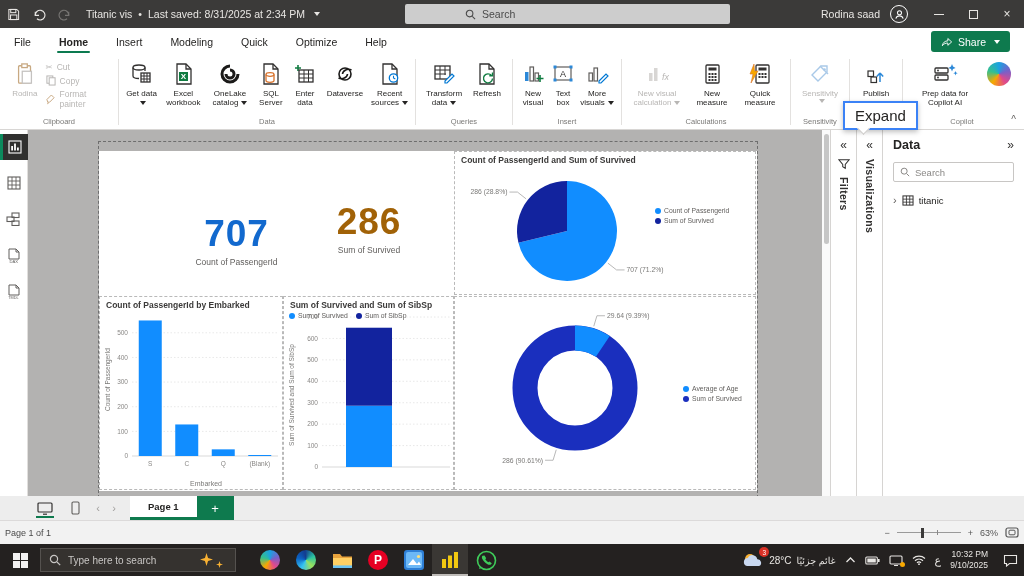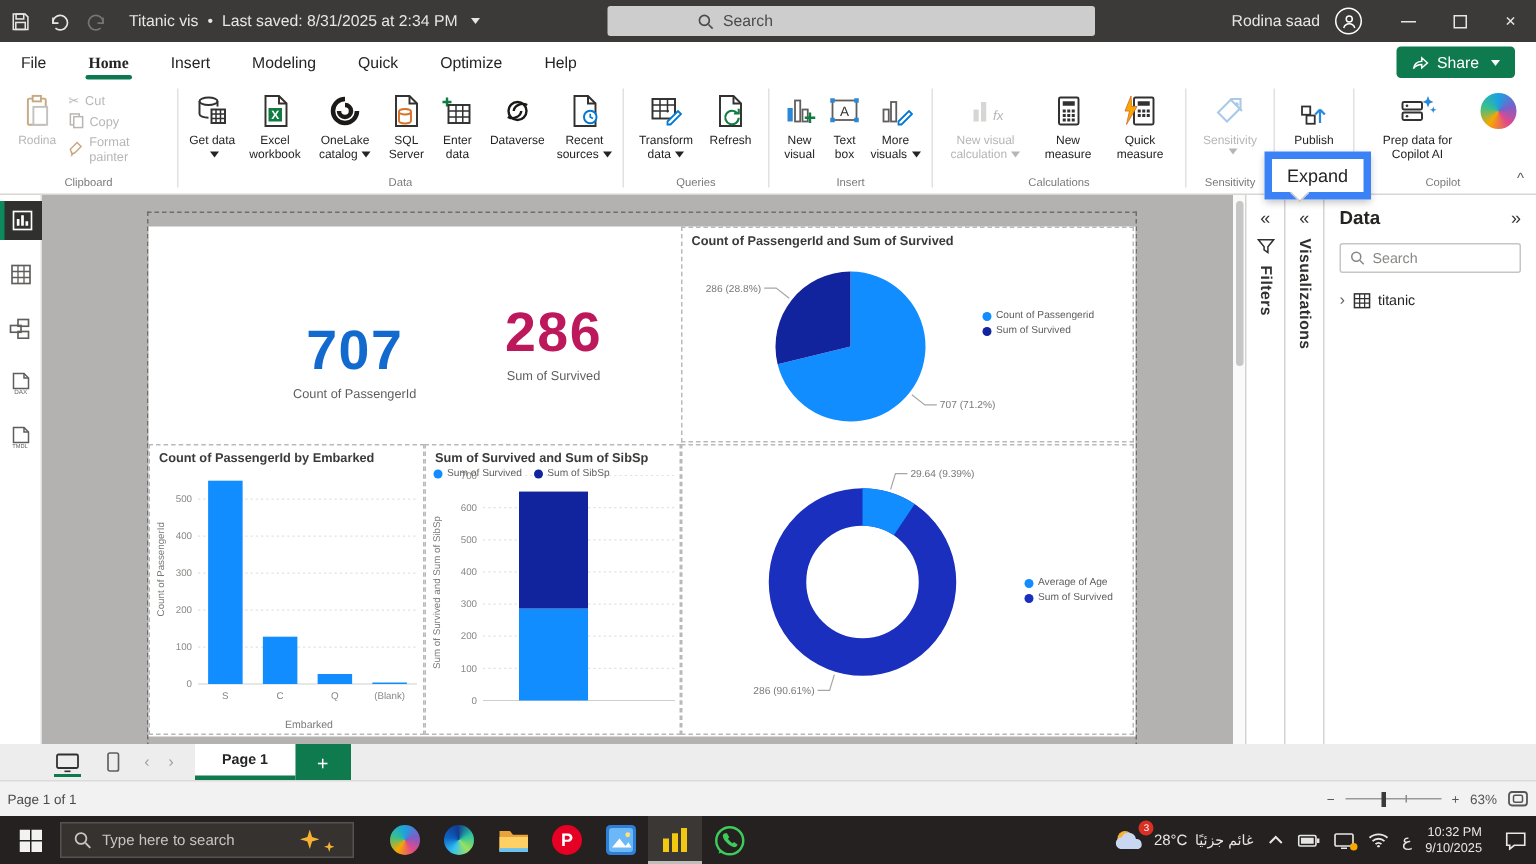--- a/index.html
+++ b/index.html
@@ -13,37 +13,37 @@
   .tb-search { position:absolute; left:405px; top:4px; width:325px; height:20px; background:#CDCDCD; border-radius:2px; display:flex; align-items:center; color:#4A4A4A; font-size:10.5px; gap:6px; padding-left:60px; }
   .tb-right { margin-left:auto; display:flex; align-items:center; gap:0; }
   .tb-user { font-size:10.5px; margin-right:10px; }
   .avatar { width:18px; height:18px; border:1.4px solid #fff; border-radius:50%; display:flex; align-items:center; justify-content:center; margin-right:14px; }
   .winbtn { width:34px; height:28px; display:flex; align-items:center; justify-content:center; font-size:12px; color:#E8E6E3; }
   .caret { display:inline-block; width:0; height:0; border-left:3.5px solid transparent; border-right:3.5px solid transparent; border-top:4px solid currentColor; margin-left:3px; vertical-align:middle; }
 
   
   .tabsrow { height:27px; background:#fff; display:flex; align-items:center; flex:none; position:relative; }
   .rtab { font-size:10.5px; color:#252423; padding:6px 14px 5px 14px; position:relative; }
-  .rtab.active { font-weight:bold;font-family:Liberation Serif, serif; }
+  .rtab.active { font-weight:bold; }
   .rtab.active::after { content:""; position:absolute; left:12px; right:12px; bottom:0; height:2.5px; background:#0C7A50; border-radius:2px; }
   .share-btn { position:absolute; right:14px; top:3px; height:21px; background:#0E7A4E; color:#fff; border-radius:3px; display:flex; align-items:center; gap:5px; font-size:10.5px; padding:0 10px; }
 
   
   .ribbon { height:75px; background:#fff; border-bottom:1px solid #D8D6D4; display:flex; flex:none; position:relative; }
   .rgroup { display:flex; flex-direction:column; height:100%; }
   .ritems { flex:1; display:flex; align-items:flex-start; padding:5px 4px 0 4px; }
   .rlabel { text-align:center; font-size:7.5px; color:#7A7977; padding:0 0 3px 0; }
   .rsep { width:1px; background:#E3E1DF; margin:4px 0; }
   .ritem { display:flex; flex-direction:column; align-items:center; text-align:center; font-size:8px; line-height:1.18; color:#252423; gap:1px; padding:0 2px; }
   .ritem .ric { height:28px; display:flex; align-items:center; justify-content:center; }
   .ritem.disabled { color:#B8B6B4; }
   .smallstack { display:flex; flex-direction:column; gap:3px; padding-top:2px; }
   .smallrow { display:flex; align-items:center; gap:4px; font-size:8.5px; color:#B8B6B4; }
   .ribbon-collapse { position:absolute; right:8px; bottom:4px; font-size:10px; color:#605E5C; }
-  .tooltip { position:absolute; left:843px; top:46px; background:#fff; border:5px solid #3b82f6; box-shadow:0 2px 5px rgba(0,0,0,.25); font-size:12px; color:#252423; padding:4px 10px; z-index:30; }
+  .tooltip { position:absolute; left:843px; top:46px; background:#fff; border:2px solid #3b82f6; box-shadow:0 2px 5px rgba(0,0,0,.25); font-size:15px; color:#252423; padding:4px 10px; z-index:30; }
   .tooltip::after { content:""; position:absolute; left:14px; bottom:-5px; width:8px; height:8px; background:#fff; border-right:1px solid #C8C6C4; border-bottom:1px solid #C8C6C4; transform:rotate(45deg); }
 
   
   .workspace { flex:1; display:flex; min-height:0; }
   .rail { width:28px; background:#fff; border-right:1px solid #E1DFDD; display:flex; flex-direction:column; align-items:center; padding-top:4px; gap:10px; }
   .rail-item { width:28px; height:26px; display:flex; align-items:center; justify-content:center; }
   .rail-item.active { background:#30302F; border-left:3px solid #0C8A5D; }
 
   .canvas { flex:1; background:#B3B2B1; position:relative; min-width:0; }
   .page-wrap { position:absolute; left:70px; top:11px; width:660px; height:362px; border:1px dashed #6E6E6E; }
@@ -526,21 +526,21 @@
     <div class="canvas">
       <div class="page-wrap">
         <div class="page">
 
           <div class="row1">
             <div class="card" style="left:45px; top:62px; width:185px">
               <div class="card-value" style="color: rgb(18, 105, 206);">707</div>
               <div class="card-label">Count of PassengerId</div>
             </div>
             <div class="card" style="left:185px; top:50px; width:170px">
-              <div class="card-value" style="color: #be185d;">286</div>
+              <div class="card-value" style="color: #a16207;">286</div>
               <div class="card-label">Sum of Survived</div>
             </div>
 
             <div class="visual" style="left:355px; top:0; width:302px; height:144px">
               <div class="visual-title">Count of PassengerId and Sum of Survived</div>
               <svg width="300" height="128" style="display:block">
                   <path d="M112,66L112,16A50,50 0 1 1 63.418413354266306,77.82494985118626Z" fill="#118DFF"></path>
                   <path d="M112,66L63.418413354266306,77.82494985118626A50,50 0 0 1 111.99999999999999,16Z" fill="#12239E"></path>
                   <polyline points="152.8869984711042,98.12869988069738 161.536171224607,104.92515562469106 169.536171224607,104.92515562469106" fill="none" stroke="#A6A6A6" stroke-width="0.8"></polyline>
                   <text x="171.536171224607" y="107.22515562469106" text-anchor="start" font-size="6.8" fill="#7A7977">707 (71.2%)</text>

